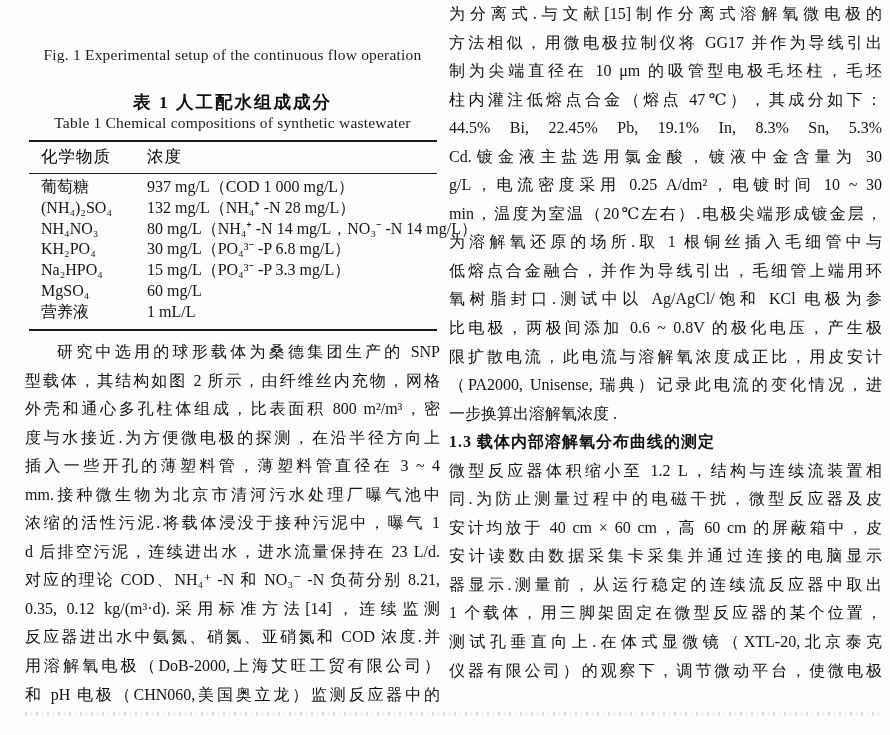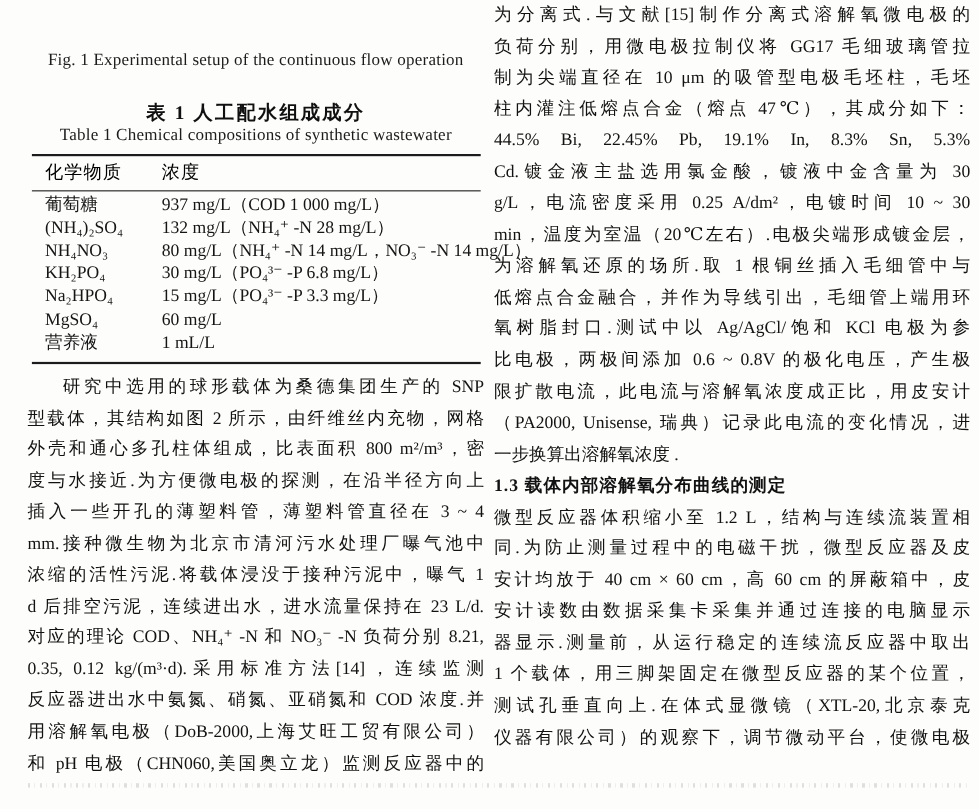--- a/index.html
+++ b/index.html
@@ -40,21 +40,21 @@
   .thead{
     display:flex;
     border-bottom:1.5px solid #1b1b1b;
     padding:4px 0 5px 0;
     font-weight:normal;
   }
   .thead .cell{font-size:16.5px;color:#000000;letter-spacing:1px;}
   .tbody{padding:3px 0 6px 0;}
   .trow{display:flex;height:20.8px;line-height:20.8px;white-space:nowrap;}
   .cell.c0{width:118px;padding-left:12px;box-sizing:border-box;flex:none;}
-  .cell.c1{flex:1;}
+  .cell.c1{flex:1;font-family:Liberation Serif, serif;}
 
   .para{position:absolute;left:0;width:100%;}
   .para-left{top:338px;}
   .col.right .lines{position:absolute;top:0;left:0;width:100%;}
 
   .line{
     height:28.55px;line-height:28.55px;
     font-size:16px;color:#121212;
     text-align:justify;text-align-last:justify;
     white-space:nowrap;
@@ -135,21 +135,21 @@
         <div class="line">0.35, 0.12 kg/(m³·d).采用标准方法[14]，连续监测</div>
         <div class="line">反应器进出水中氨氮、硝氮、亚硝氮和 COD 浓度.并</div>
         <div class="line">用溶解氧电极（DoB-2000,上海艾旺工贸有限公司）</div>
         <div class="line">和 pH 电极（CHN060,美国奥立龙）监测反应器中的</div>
       </div>
   </div>
 
   <div class="col right">
     <div class="lines" id="right-lines">
         <div class="line">为分离式.与文献[15]制作分离式溶解氧微电极的</div>
-        <div class="line">负荷分别，用微电极拉制仪将 GG17 毛细玻璃管拉</div>
+        <div class="line">方法相似，用微电极拉制仪将 GG17 并作为导线引出</div>
         <div class="line">制为尖端直径在 10 μm 的吸管型电极毛坯柱，毛坯</div>
         <div class="line">柱内灌注低熔点合金（熔点 47℃），其成分如下：</div>
         <div class="line">44.5% Bi, 22.45% Pb, 19.1% In, 8.3% Sn, 5.3%</div>
         <div class="line">Cd.镀金液主盐选用氯金酸，镀液中金含量为 30</div>
         <div class="line">g/L，电流密度采用 0.25 A/dm²，电镀时间 10 ~ 30</div>
         <div class="line">min，温度为室温（20℃左右）.电极尖端形成镀金层，</div>
         <div class="line">为溶解氧还原的场所.取 1 根铜丝插入毛细管中与</div>
         <div class="line">低熔点合金融合，并作为导线引出，毛细管上端用环</div>
         <div class="line">氧树脂封口.测试中以 Ag/AgCl/饱和 KCl 电极为参</div>
         <div class="line">比电极，两极间添加 0.6 ~ 0.8V 的极化电压，产生极</div>

